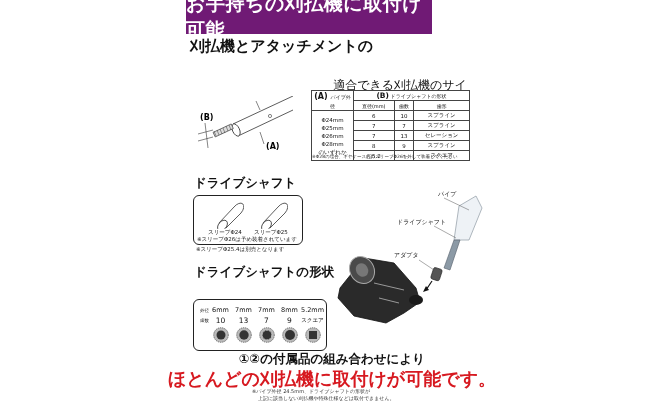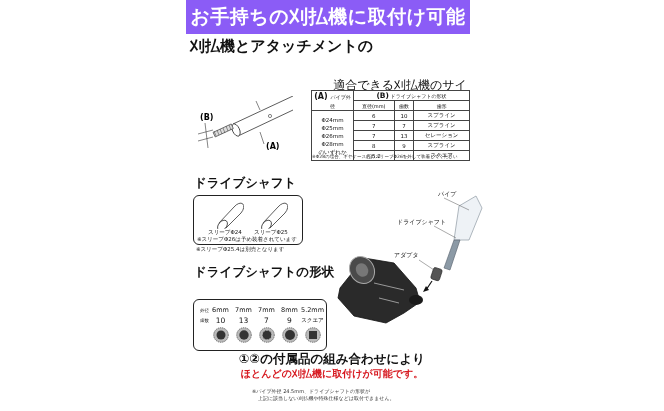--- a/index.html
+++ b/index.html
@@ -1,21 +1,21 @@
 <!DOCTYPE html>
 <html><head>
 <meta charset="utf-8">
 <style>
   * { box-sizing: border-box; margin: 0; padding: 0; }
   html, body { width: 664px; height: 411px; background: #ffffff; overflow: hidden; }
   body { position: relative; font-family: "DejaVu Sans", sans-serif; color: #111; }
 
   .banner {
-    position: absolute; left: 186px; top: 0; width: 284px; height: 34px;
-    background: #8b5cf6; color: #fff; font-weight: bold; font-size: 19px;
+    position: absolute; left: 186px; top: 0; width: 246px; height: 34px;
+    background: #701a75; color: #fff; font-weight: bold; font-size: 19px;
     display: flex; align-items: center; justify-content: center; letter-spacing: 0.5px;
   }
   .subtitle {
     position: absolute; left: 190px; top: 35px; height: 22px;
     display: flex; align-items: center; font-weight: bold; font-size: 15px; color: #111;
   }
   .subtitle .hl { background: #111; color: #fff; padding: 1px 4px; margin-left: 2px; }
 
   .diagram-ab { position: absolute; left: 198px; top: 96px; width: 95px; height: 60px; }
 
@@ -53,21 +53,21 @@
   .adp-row .lab { width: 15px; font-size: 4.5px; padding-left: 6px; }
   .adp-row .cell { width: 23px; text-align: center; }
   .adp-row.teeth .cell { font-size: 7.5px; }
   .gears { position: absolute; left: 15px; top: 27px; display: flex; }
   .gear { width: 23px; display: flex; justify-content: center; }
 
   .photo { position: absolute; left: 334px; top: 178px; width: 160px; height: 160px; }
   .callout { position: absolute; font-size: 6px; white-space: nowrap; }
 
   .foot1 { position: absolute; left: 0; width: 664px; top: 351px; text-align: center; font-weight: bold; font-size: 12.5px; color: #111; }
-  .foot2 { position: absolute; left: 0; width: 664px; top: 367px; text-align: center; font-weight: bold; font-size: 10px; color: #d71920; font-family: Liberation Mono, monospace; }
+  .foot2 { position: absolute; left: 0; width: 664px; top: 367px; text-align: center; font-weight: bold; font-size: 18px; color: #d71920; font-family: Liberation Mono, monospace; }
   .foot3 { position: absolute; left: 252px; top: 388px; font-size: 5px; color: #333; line-height: 7px; white-space: nowrap; }
 </style>
 </head>
 <body>
 
 <div class="banner">
   <span>お手持ちの刈払機に取付け可能</span>
 </div>
 
 <div class="subtitle">

